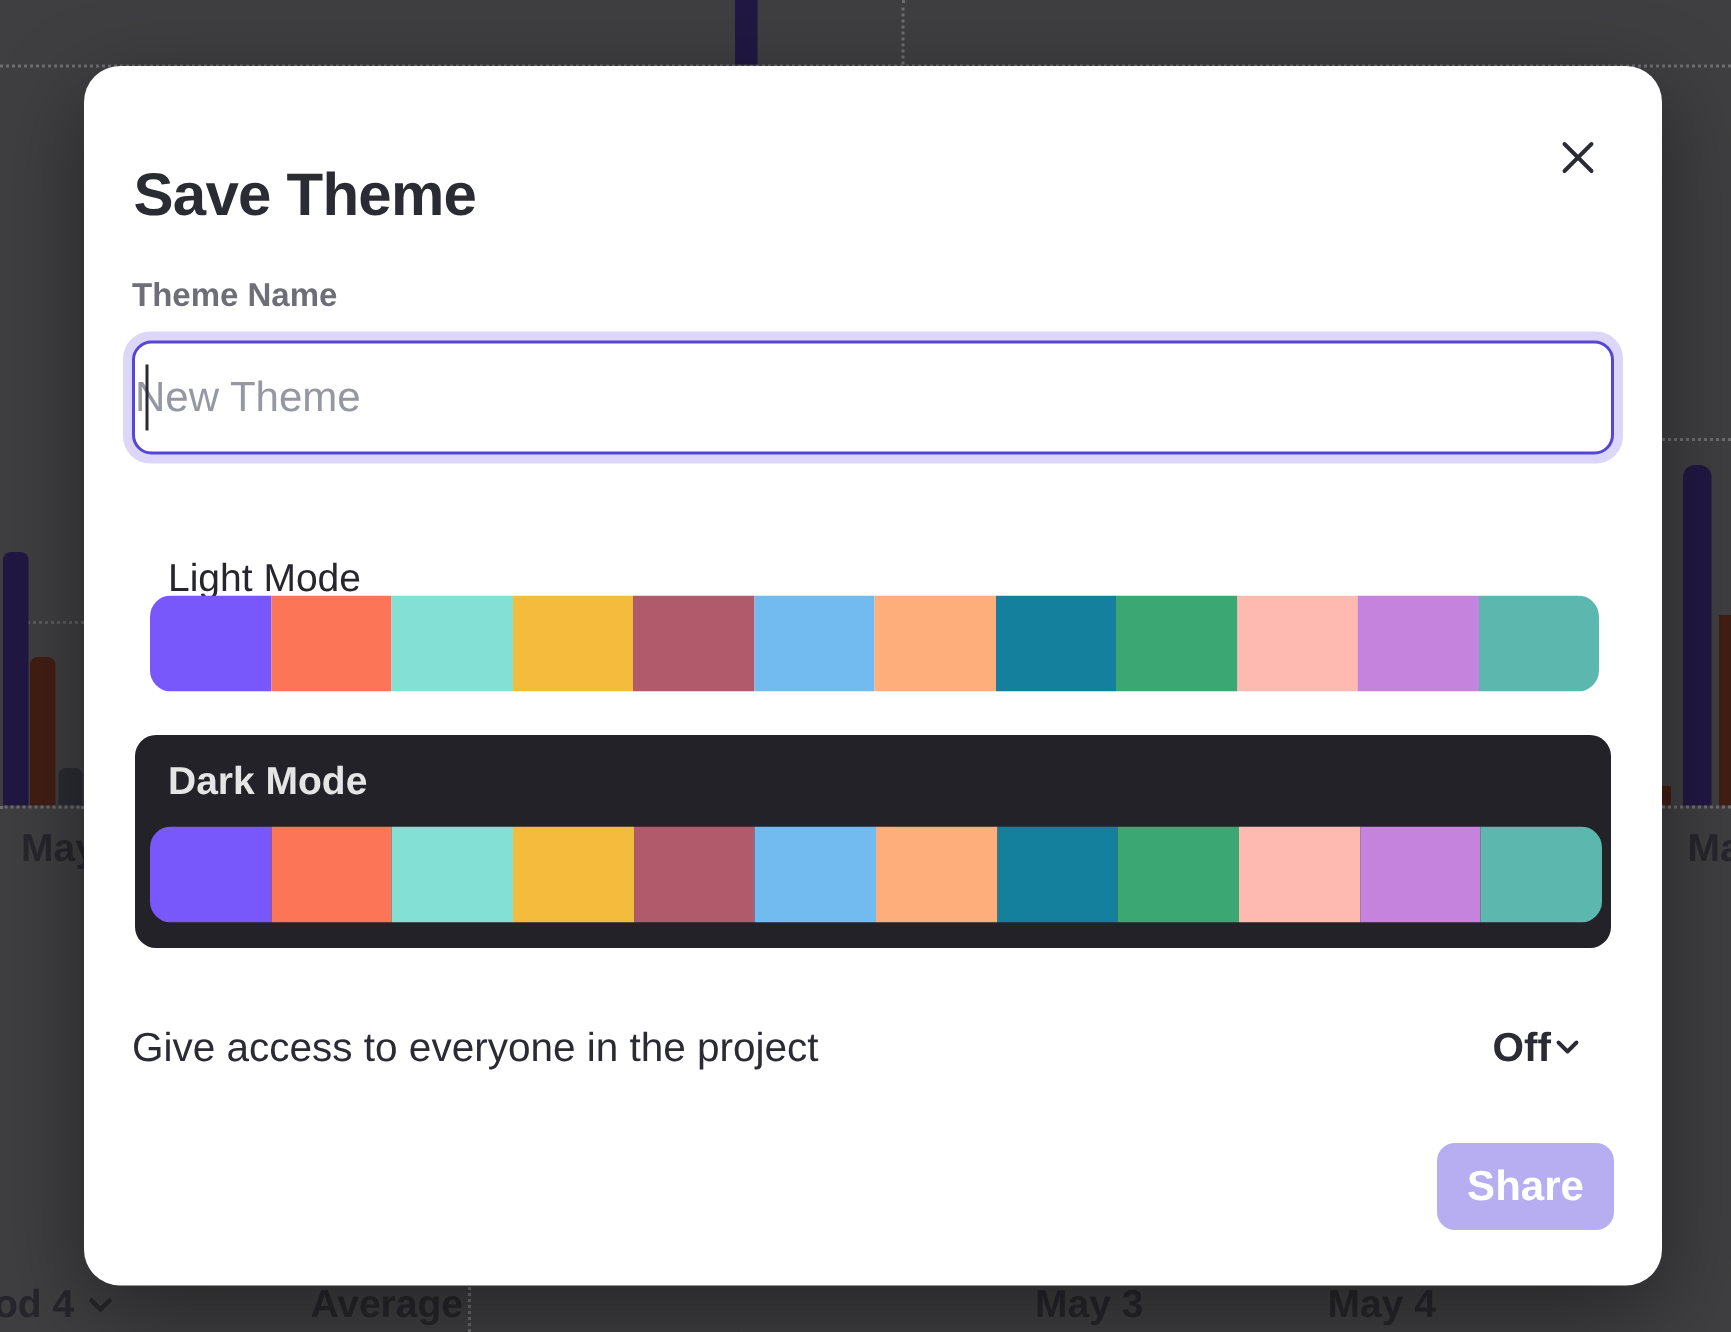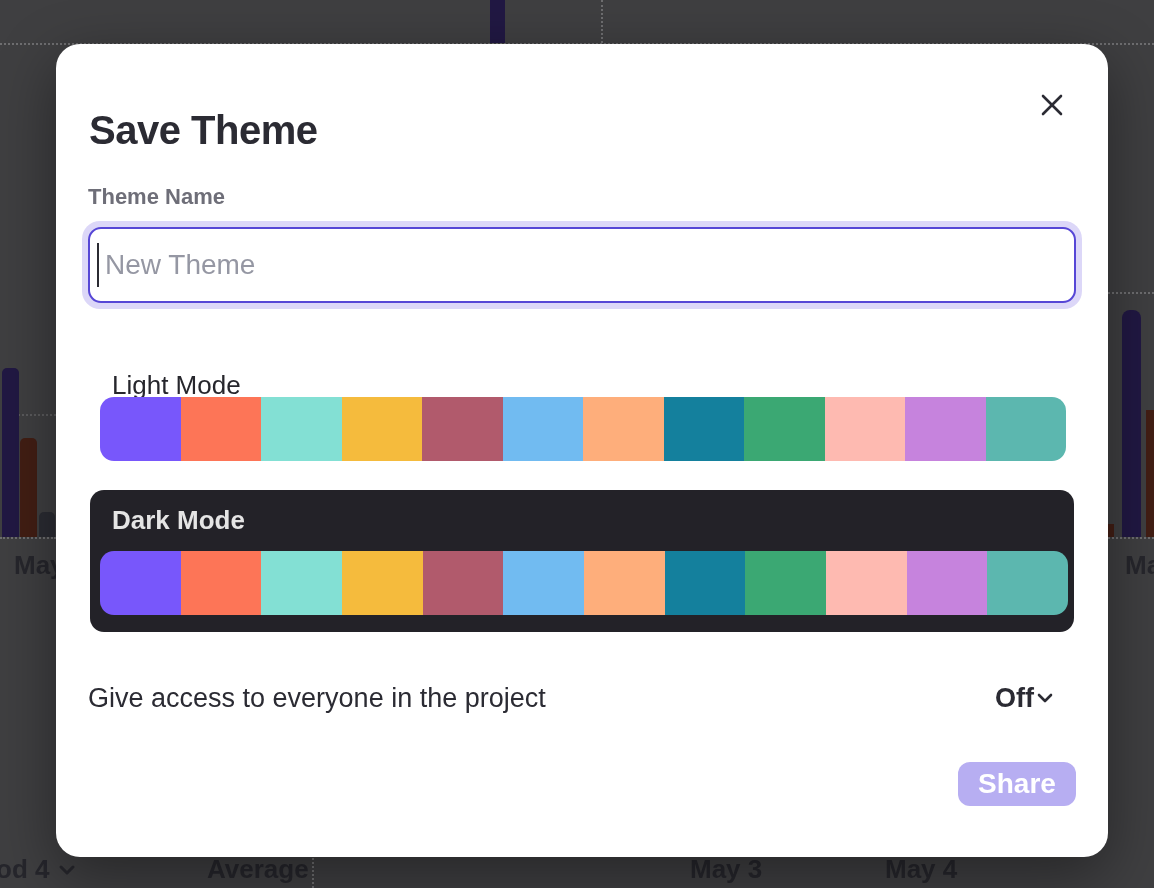--- a/index.html
+++ b/index.html
@@ -39,21 +39,21 @@
   .field-label {
     position:absolute; left:32px; top:140px;
     font-size:22px; font-weight:600; color:#6e6e78;
   }
   .input-ring {
     position:absolute; left:26px; top:177px; width:1000px; height:88px;
     background:#dcd7f8; border-radius:18px; padding:6px;
   }
   .theme-input {
     width:100%; height:100%; border:2px solid #5646d6; border-radius:13px;
-    background:#fff; outline:none; padding:0 15px;
+    background:#fff; outline:none; padding:0 0;
     font-family:"Liberation Sans", sans-serif;
     font-size:28px; color:#2b2b33; caret-color:#2b2b33;
   }
   .theme-input::placeholder { color:#9597a3; opacity:1; }
   .caret {
     position:absolute; left:41px; top:199px; width:2px; height:44px;
     background:#2b2b33; pointer-events:none;
   }
   .section-label {
     position:absolute; font-size:26px; font-weight:400; color:#26262c;margin-top:16px;
@@ -81,21 +81,21 @@
     display:flex; align-items:center; cursor:pointer;
   }
   .access-value { font-size:27px; font-weight:600; color:#2b2b33; }
   .footer-cancel {
     position:absolute; left:773px; top:730px; width:150px; height:58px;
     display:flex; align-items:center; justify-content:center;
     font-size:28px; font-weight:600; color:#2b2b33; cursor:pointer;
     background:none; border:none; font-family:"Liberation Sans", sans-serif;
   }
   .footer-share {
-    position:absolute; left:902px; top:718px; width:118px; height:44px;
+    position:absolute; left:902px; top:718px; width:118px; height:58px;
     background:#b7aef2; border:none; border-radius:12px;
     display:flex; align-items:center; justify-content:center;
     font-size:28px; font-weight:600; color:#ffffff; cursor:pointer;
     font-family:"Liberation Sans", sans-serif;
   }
 </style>
 </head>
 <body>
 
 <div class="bg-el hdots" style="left:0; top:43px; width:1154px;"></div>

